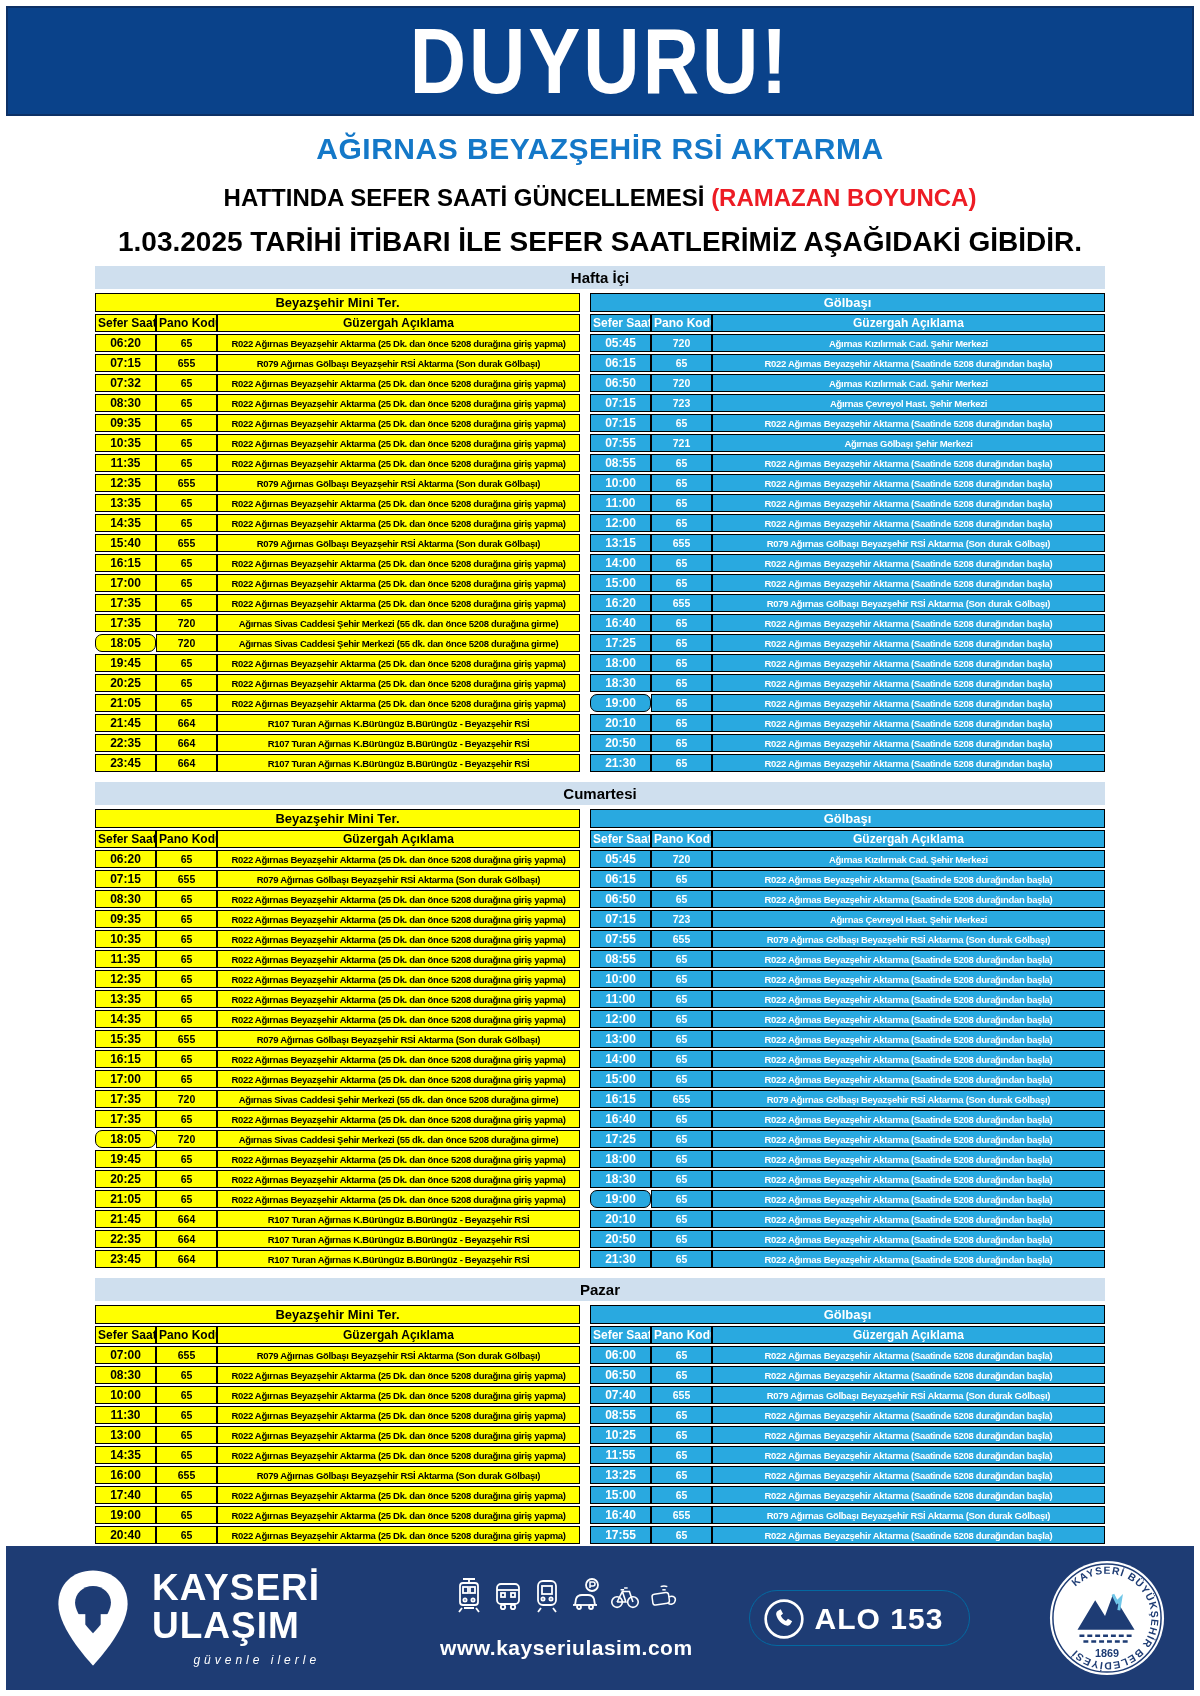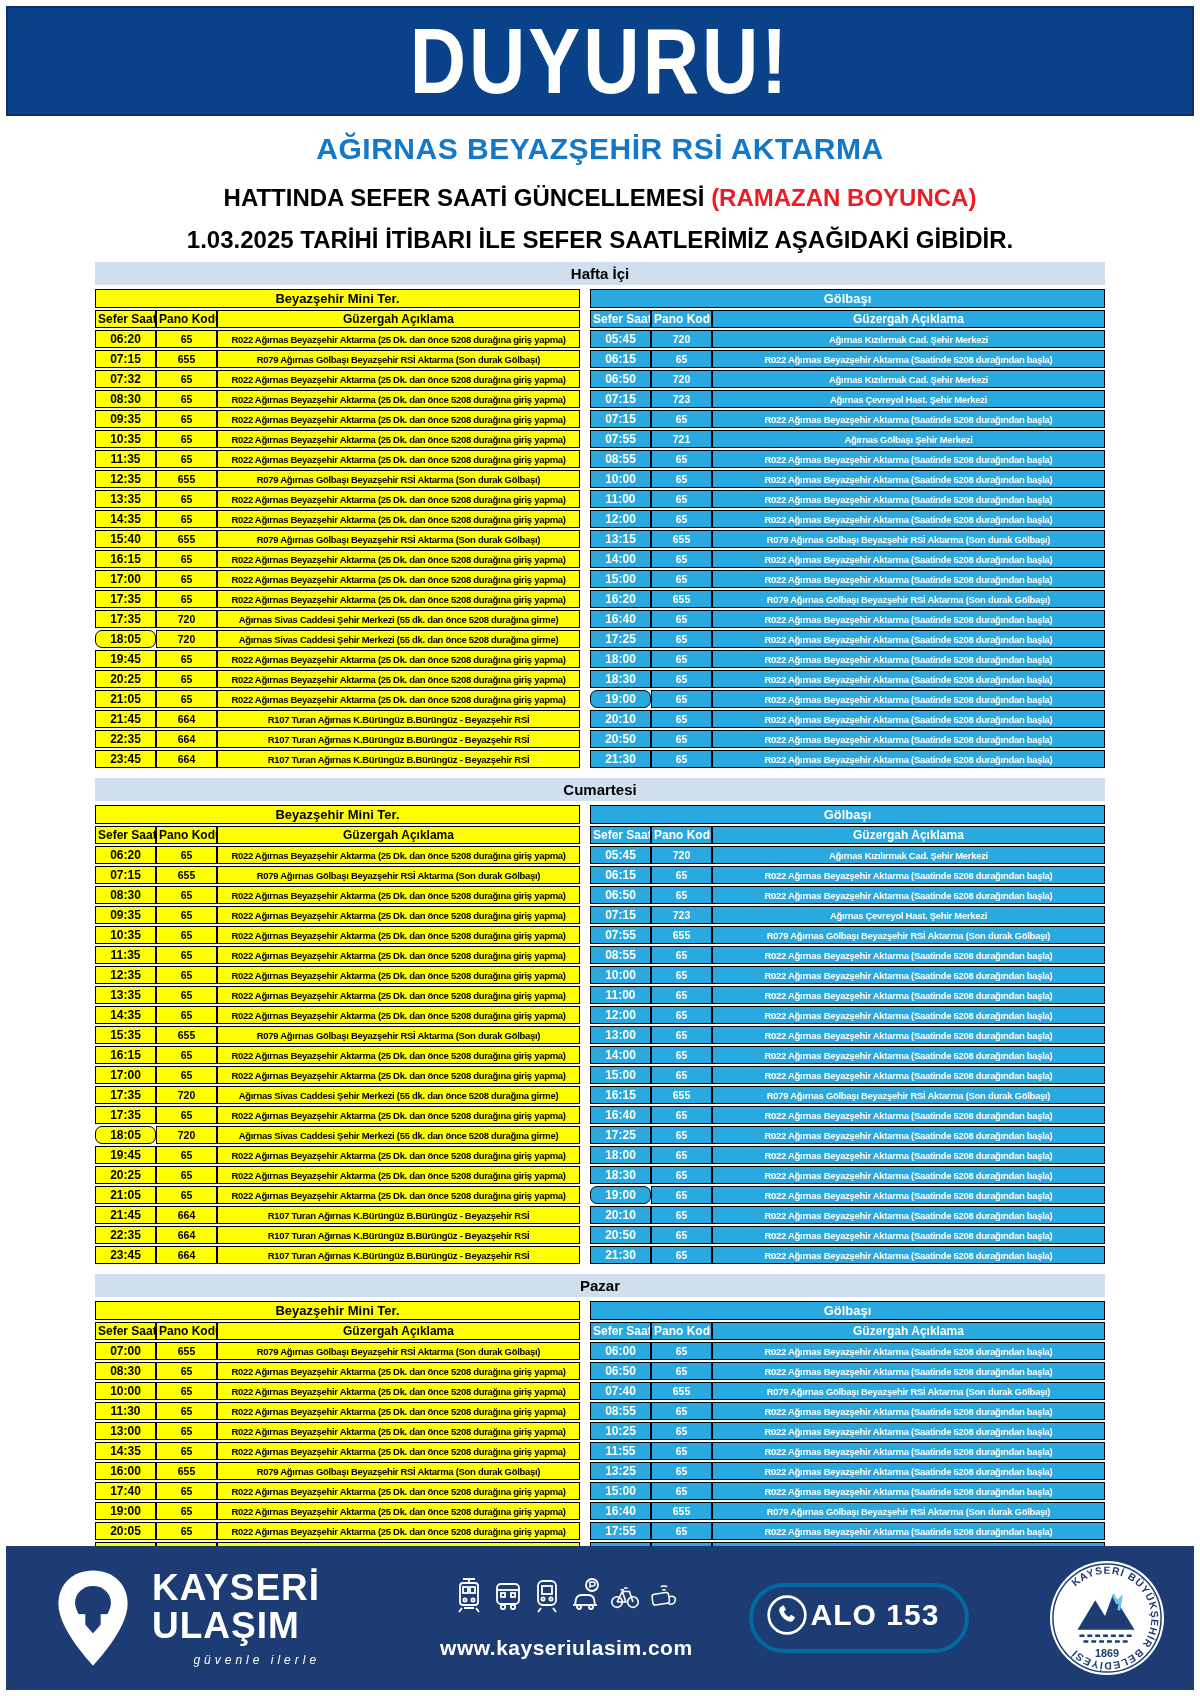--- a/index.html
+++ b/index.html
@@ -15,21 +15,21 @@
   .top-banner .title{
     color:#fff;font-size:78px;font-weight:800;letter-spacing:3px;
     transform:scaleY(1.18);white-space:nowrap;
   }
   .headline{
     text-align:center;color:#1478c8;font-size:30px;font-weight:800;
     margin-top:16px;letter-spacing:.5px;
   }
   .sub1{text-align:center;font-size:24px;font-weight:800;color:#000;margin-top:18px;}
   .sub1 .red{color:#ed1c24;}
-  .sub2{text-align:center;font-size:24px;font-weight:800;color:#000;margin-top:14px;}
+  .sub2{text-align:center;font-size:28px;font-weight:800;color:#000;margin-top:14px;}
 
   
   .tables{width:1010px;margin:8px auto 0 auto;}
   .day{margin-top:8px;}
   .day-title{
     background:#cfdfee;text-align:center;font-weight:800;font-size:15px;color:#000;
     padding:3px 14px;
   }
   .day-tables{display:flex;gap:10px;margin-top:2px;justify-content:center;}
   table.sched{border-collapse:separate;border-spacing:0 2px;table-layout:fixed;}
@@ -57,22 +57,22 @@
   .brand{display:flex;align-items:center;margin-left:48px;}
   .brand .pin{width:78px;height:100px;}
   .brand-text{margin-left:20px;color:#fff;}
   .brand-text .l1,.brand-text .l2{font-size:37px;font-weight:800;line-height:38px;letter-spacing:1px;}
   .brand-text .tag{font-size:12px;font-style:italic;letter-spacing:4px;margin-top:8px;text-align:right;}
   .mid{margin-left:120px;display:flex;flex-direction:column;align-items:center;}
   .mode-icons{display:flex;gap:9px;align-items:flex-end;}
   .mode-icons svg{width:30px;height:36px;}
   .website{color:#fff;font-size:21px;font-weight:800;margin-top:23px;letter-spacing:.5px;}
   .alo-pill{
-    margin-left:56px;display:flex;align-items:center;gap:4px;
-    border:4px solid #0369a1;border-radius:40px;padding:8px 26px 14px 14px;color:#fff;
+    margin-left:56px;display:flex;align-items:center;gap:11px;
+    border:1px solid #0369a1;border-radius:40px;padding:8px 26px 6px 14px;color:#fff;
   }
   .alo-pill svg{width:40px;height:40px;}
   .alo-label{font-size:30px;font-weight:800;letter-spacing:1px;}
   .seal{margin-left:auto;margin-right:28px;width:118px;height:118px;}
 </style>
 </head>
 <body>
 
 <div class="top-banner">
   <div class="title">DUYURU!</div>
@@ -662,21 +662,21 @@
               <td class="time">17:40</td>
               <td class="code">65</td>
               <td class="route">R022 Ağırnas Beyazşehir Aktarma (25 Dk. dan önce 5208 durağına giriş yapma)</td>
             </tr>
             <tr>
               <td class="time">19:00</td>
               <td class="code">65</td>
               <td class="route">R022 Ağırnas Beyazşehir Aktarma (25 Dk. dan önce 5208 durağına giriş yapma)</td>
             </tr>
             <tr>
-              <td class="time">20:05</td>
+              <td class="time">20:40</td>
               <td class="code">65</td>
               <td class="route">R022 Ağırnas Beyazşehir Aktarma (25 Dk. dan önce 5208 durağına giriş yapma)</td>
             </tr>
             <tr>
               <td class="time">22:35</td>
               <td class="code">664</td>
               <td class="route">R107 Turan Ağırnas K.Bürüngüz B.Bürüngüz - Beyazşehir RSİ</td>
             </tr>
             <tr>
               <td class="time">23:45</td>

